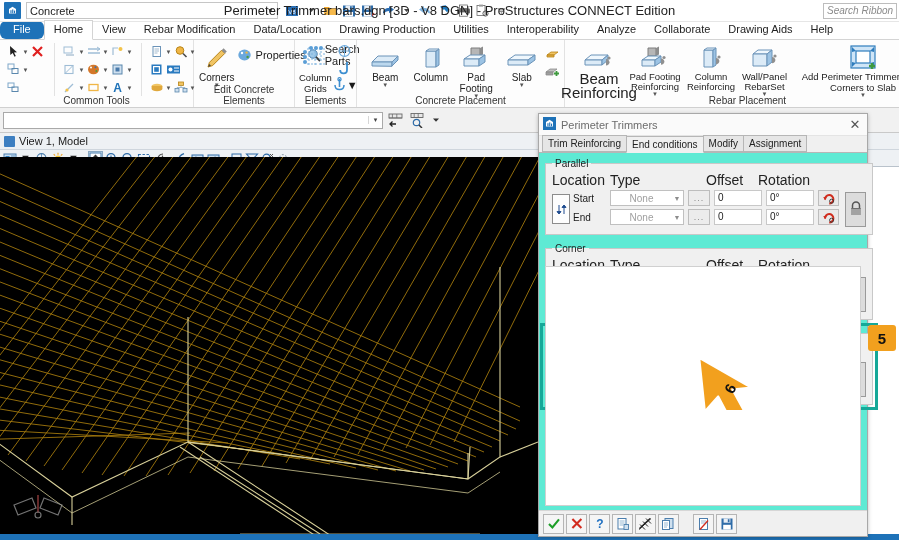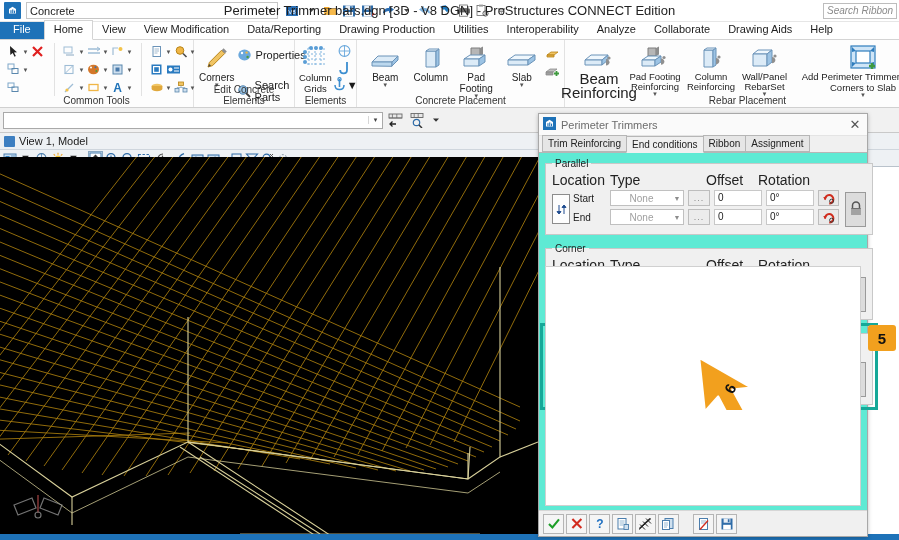--- a/index.html
+++ b/index.html
@@ -44,21 +44,21 @@
     color:#8a8a8a; font-size:10px; padding:1px 3px; overflow:hidden; white-space:nowrap;
   }
   
   .tabstrip {
     height:18px; background:#fff; display:flex; align-items:flex-end;
     border-bottom:1px solid #d4d4d4; font-size:11px;
   }
   .tab {
     padding:2px 9px 3px; color:#222; line-height:13px; white-space:nowrap;
   }
-  .tab.file { background:#1e72b8; color:#fff; padding:2px 13px 3px; }
+  .tab.file { background:#1e72b8; color:#fff; padding:2px 13px 3px;border-radius:6px; }
   .tab.active {
     background:#fff; border:1px solid #d4d4d4; border-bottom:1px solid #fff;
     margin-bottom:-1px; position:relative; z-index:2;
   }
   
   .ribbon {
     height:68px; background:#fdfdfd; display:flex; border-bottom:1px solid #d0d0d0;
     position:relative;
   }
   .rgroup { position:relative; display:flex; flex-direction:column; height:100%;
@@ -298,22 +298,22 @@
       </span>
   </div>
   <div class="title-center">Perimeter Trimmer bars.dgn [3D - V8 DGN] - ProStructures CONNECT Edition</div>
   <div class="ribbon-search">Search Ribbon (F</div>
 </div>
 
 <div class="tabstrip">
   <div class="tab file">File</div>
   <div class="tab active">Home</div>
   <div class="tab">View</div>
-  <div class="tab">View Modification</div>
-  <div class="tab">Data/Reporting</div>
+  <div class="tab">Rebar Modification</div>
+  <div class="tab">Data/Location</div>
   <div class="tab">Drawing Production</div>
   <div class="tab">Utilities</div>
   <div class="tab">Interoperability</div>
   <div class="tab">Analyze</div>
   <div class="tab">Collaborate</div>
   <div class="tab">Drawing Aids</div>
   <div class="tab">Help</div>
 </div>
 
 <div class="ribbon">
@@ -484,21 +484,21 @@
         <span class="bi">
             <svg width="26" height="26" viewBox="0 0 26 26">
               <path d="M4 22l1.4-4.6L17.6 5.2l3.2 3.2L8.6 20.6z" fill="#f0c463" stroke="#b98416" stroke-width="1"></path>
               <path d="M17.6 5.2l2-2 3.2 3.2-2 2z" fill="#8e8e8e"></path>
               <path d="M4 22l3-1.4-1.6-1.6z" fill="#444"></path>
             </svg>
           </span>
         <span class="bt">Corners</span>
         <span class="ddc">▼</span>
       </div>
-      <div style="display:flex;flex-direction:column;gap:19px;margin-top:3px;margin-left:2px">
+      <div style="display:flex;flex-direction:row;gap:1px;margin-top:3px;margin-left:2px">
         <div class="sidebtn">
           <span class="si">
               <svg width="15" height="14" viewBox="0 0 15 14">
                 <ellipse cx="7.5" cy="7" rx="6.2" ry="5.4" fill="#6aa8dc"></ellipse>
                 <circle cx="5" cy="5" r="1.2" fill="#fff"></circle>
                 <circle cx="9.6" cy="4.6" r="1.2" fill="#f0b646"></circle>
                 <circle cx="10.6" cy="9" r="1.2" fill="#4d9b3e"></circle>
               </svg>
             </span>
           <span>Properties</span>
@@ -939,21 +939,21 @@
           <rect x="6.2" y="5.4" width="1.1" height="3.8" fill="#1e72b8"></rect>
           <rect x="8" y="6.6" width="1.1" height="2.6" fill="#1e72b8"></rect>
         </svg></span>
     <span class="dt">Perimeter Trimmers</span>
     <span class="dlg-close">✕</span>
   </div>
 
   <div class="dlg-tabs">
     <div class="dtab">Trim Reinforcing</div>
     <div class="dtab active">End conditions</div>
-    <div class="dtab">Ribbon</div>
+    <div class="dtab">Modify</div>
     <div class="dtab">Assignment</div>
   </div>
 
   <div class="dlg-body">
 
     <fieldset class="grp">
       <legend>Parallel</legend>
       <div class="hdrrow">
         <span class="c-loc">Location</span>
         <span class="c-type">Type</span>

